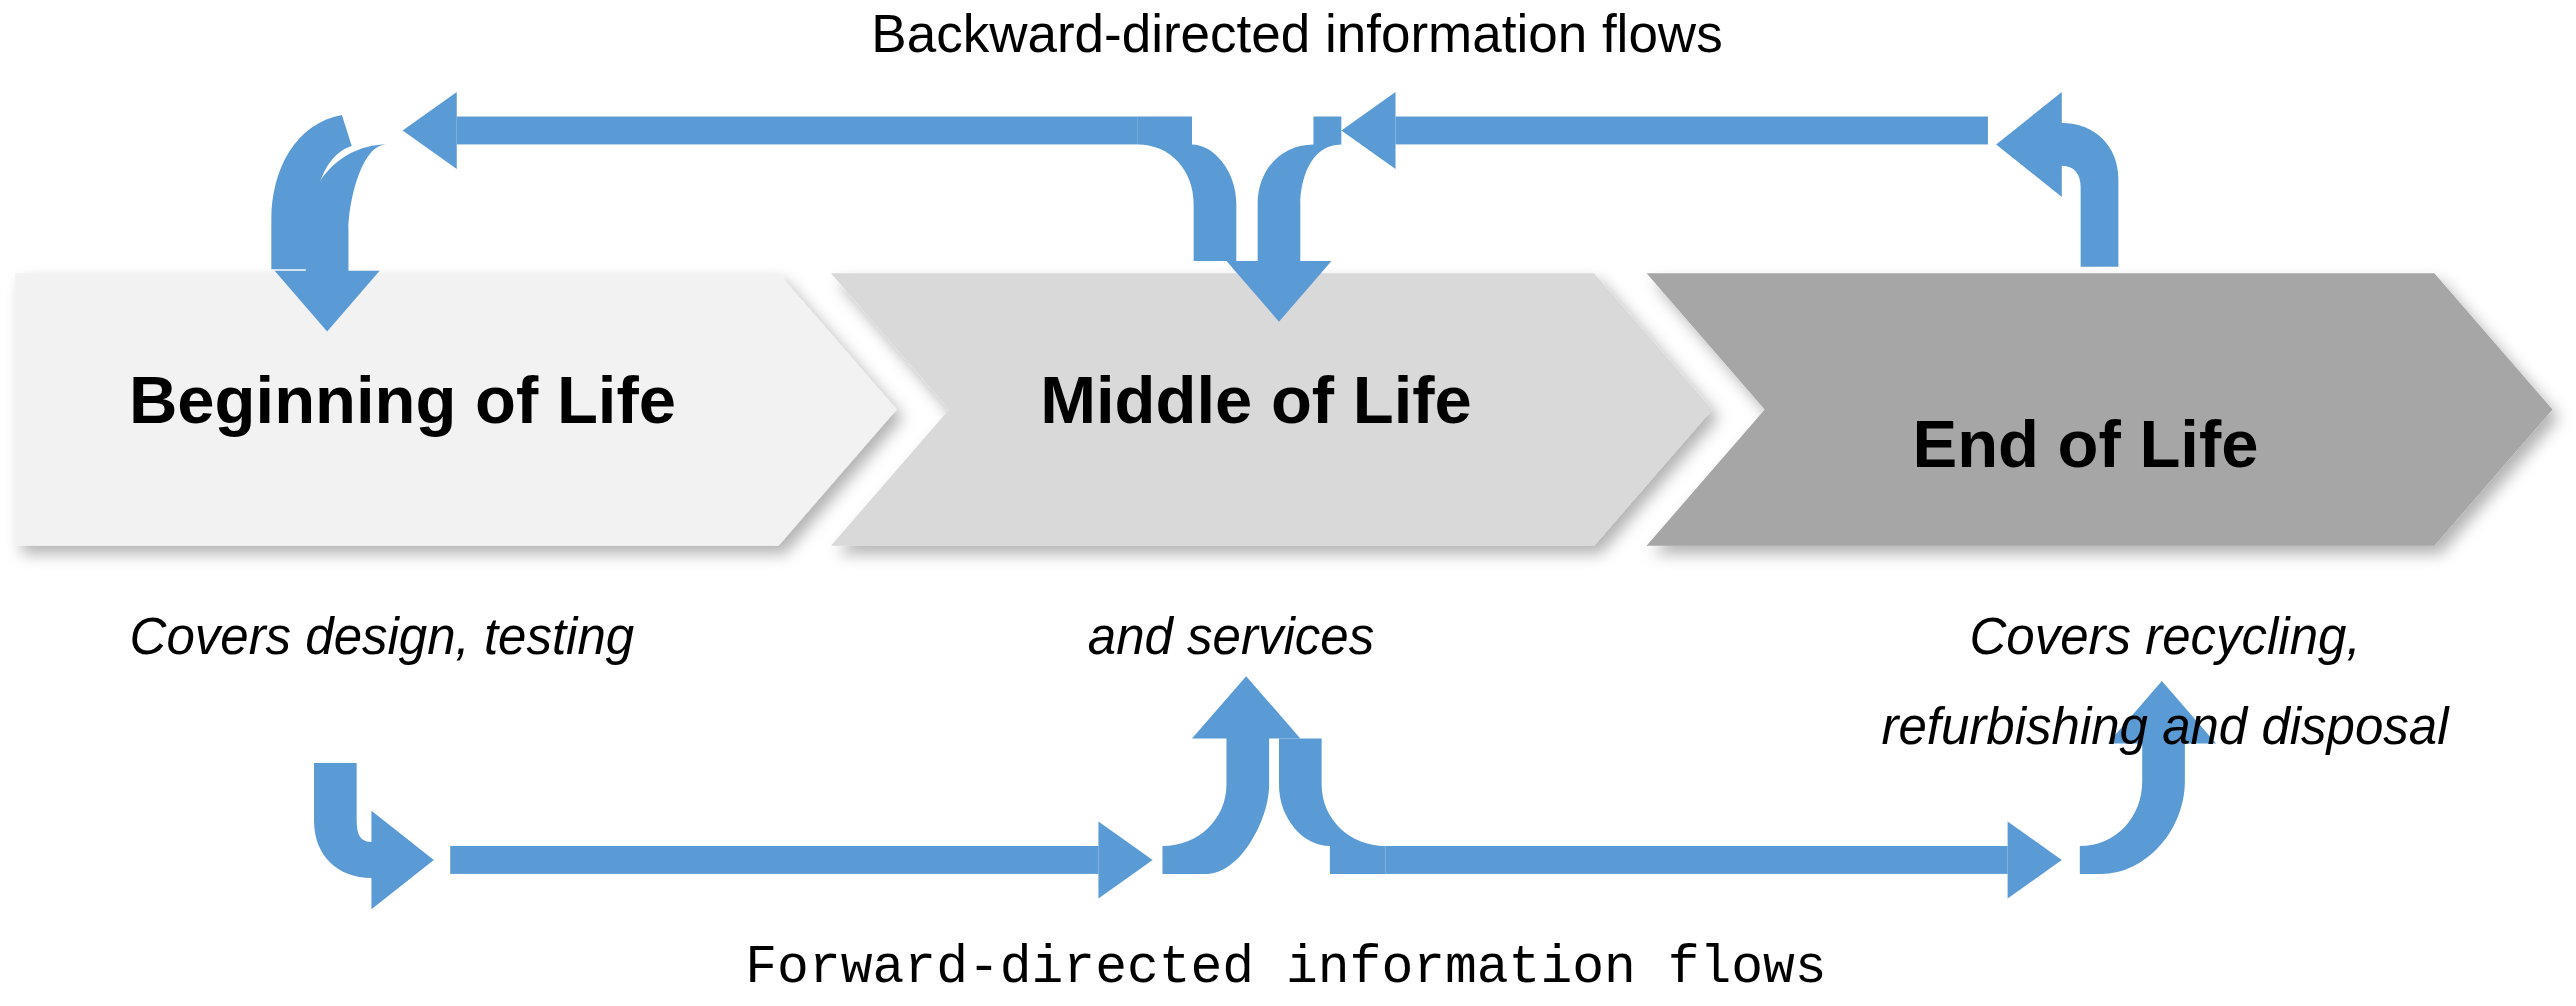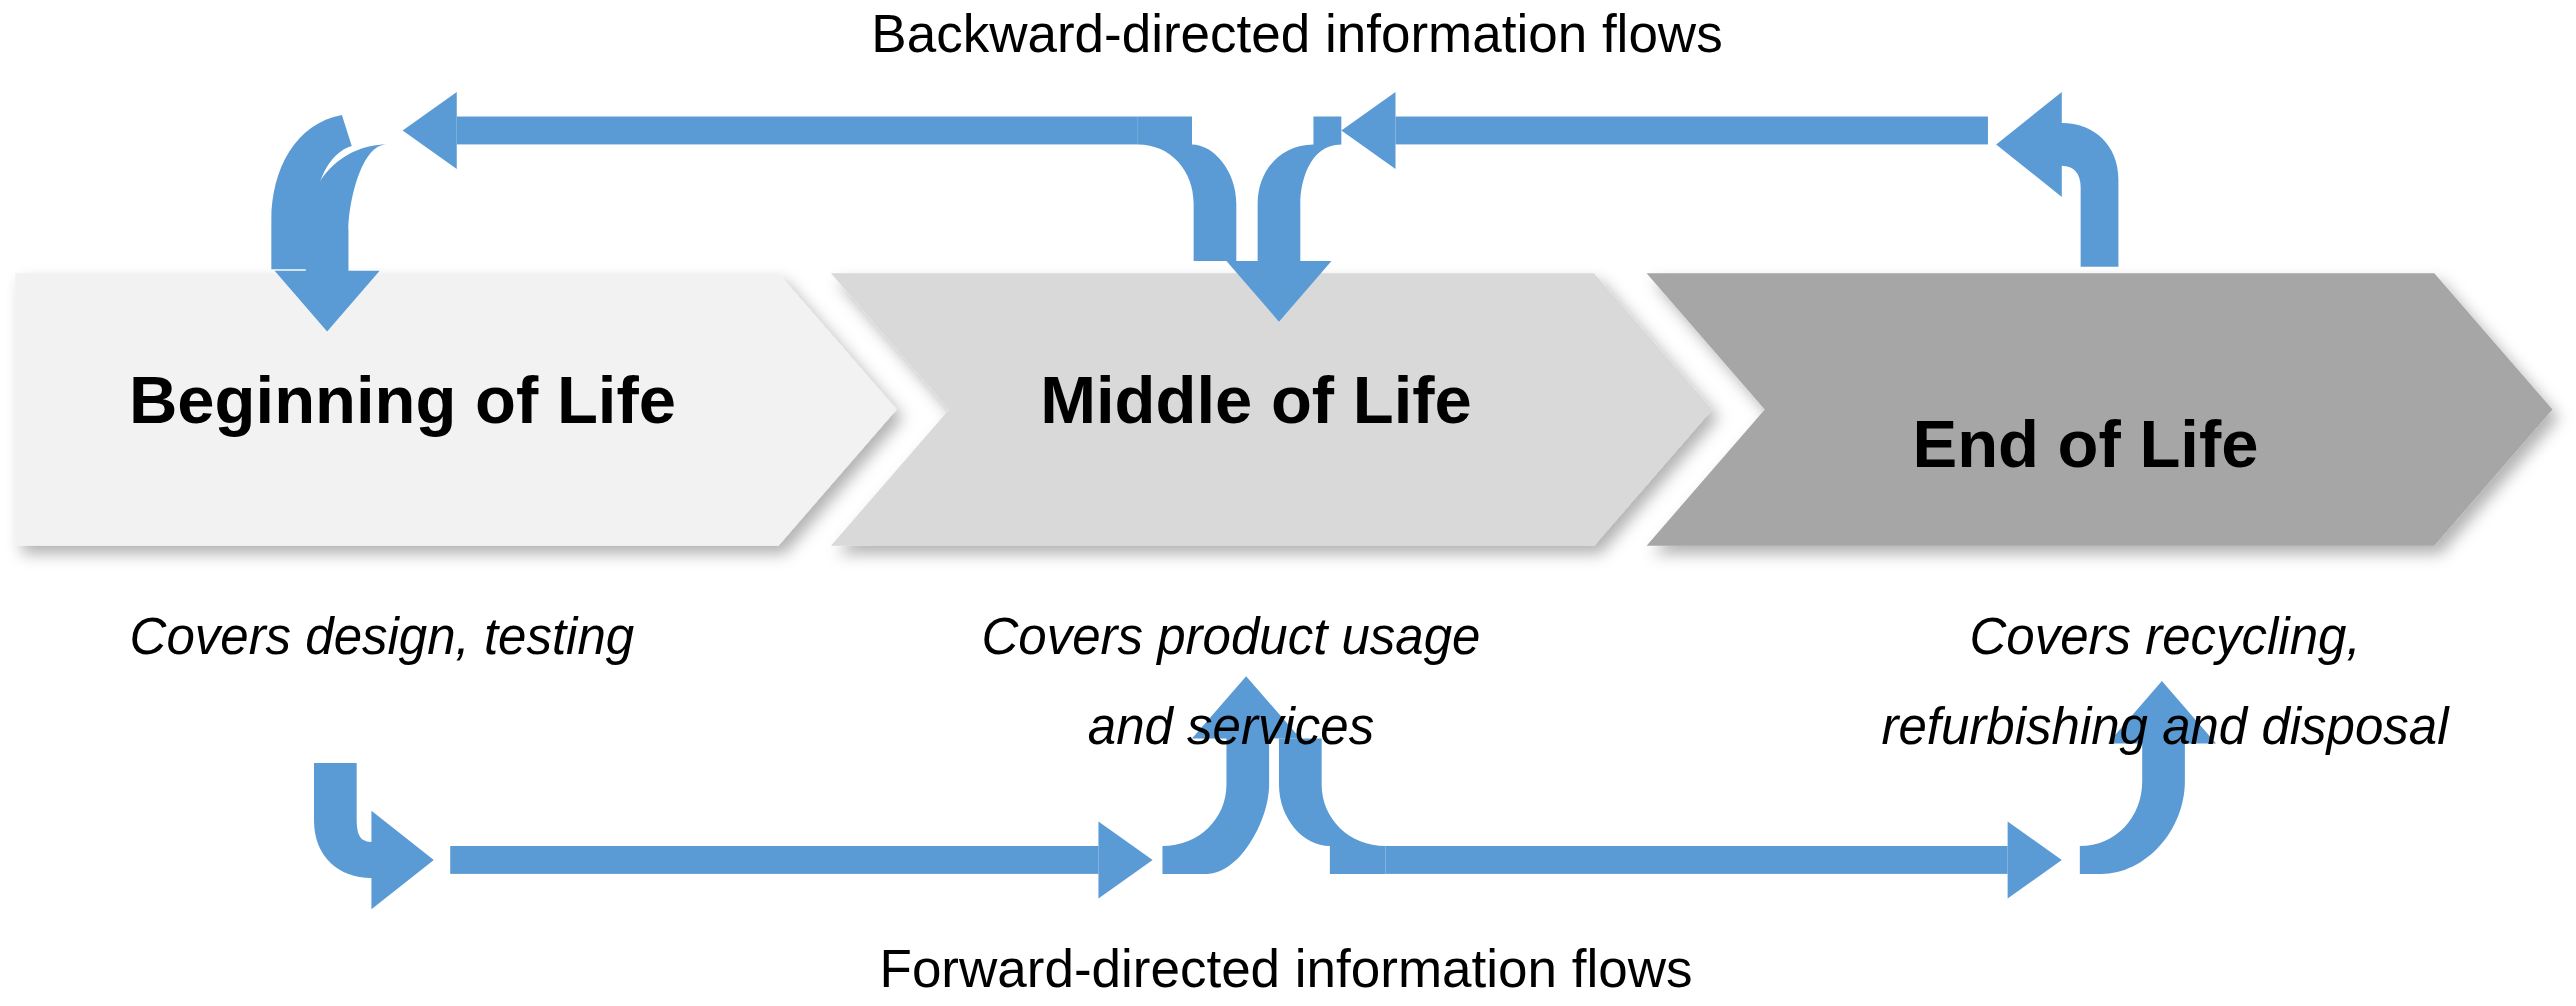--- a/index.html
+++ b/index.html
@@ -30,21 +30,21 @@
     position: absolute;
     text-align: center;
     color: #000000;
     font-family: "Liberation Sans", sans-serif;
     font-size: 53px;
     font-weight: 400;
     line-height: 1.0;
     white-space: nowrap;
   }
   #backward-label { left: 9px; top: 6.6px; width: 2576px; }
-  #forward-label  { left: 0; top: 942px; width: 2572px; }
+  #forward-label  { left: 0; top: 942px; width: 2572px; font-family: Liberation Mono, monospace; }
 
   .stage-title {
     position: absolute;
     text-align: center;
     color: #000000;
     font-family: "Liberation Sans", sans-serif;
     font-size: 67px;
     font-weight: bold;
     white-space: nowrap;
     pointer-events: none;
@@ -215,21 +215,20 @@
   <div class="flow-caption" id="forward-label">Forward-directed information flows</div>
 
   <div class="stage-title" id="title-0">Beginning of Life</div>
   <div class="stage-title" id="title-1">Middle of Life</div>
   <div class="stage-title" id="title-2">End of Life</div>
 
   <div class="stage-desc" id="desc-0">
     <span>Covers design, testing</span>
   </div>
   <div class="stage-desc" id="desc-1">
-    <span>Covers product usage</span>
     <span>and services</span>
   </div>
   <div class="stage-desc" id="desc-2">
     <span>Covers recycling,</span>
     <span>refurbishing and disposal</span>
   </div>
 
 </div>
 
 

